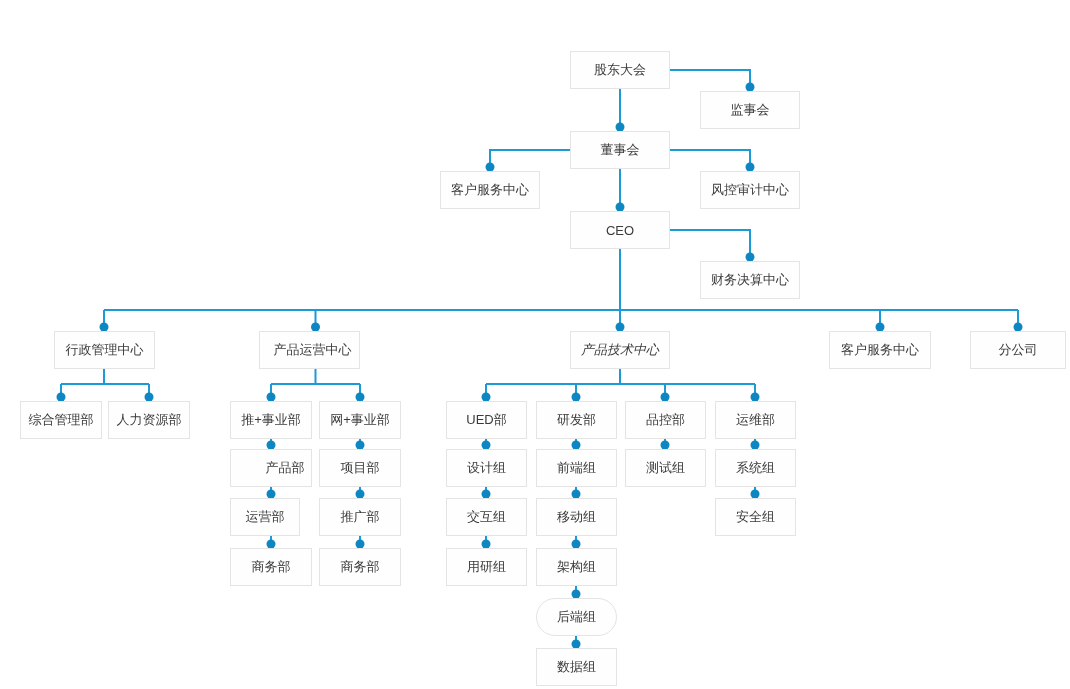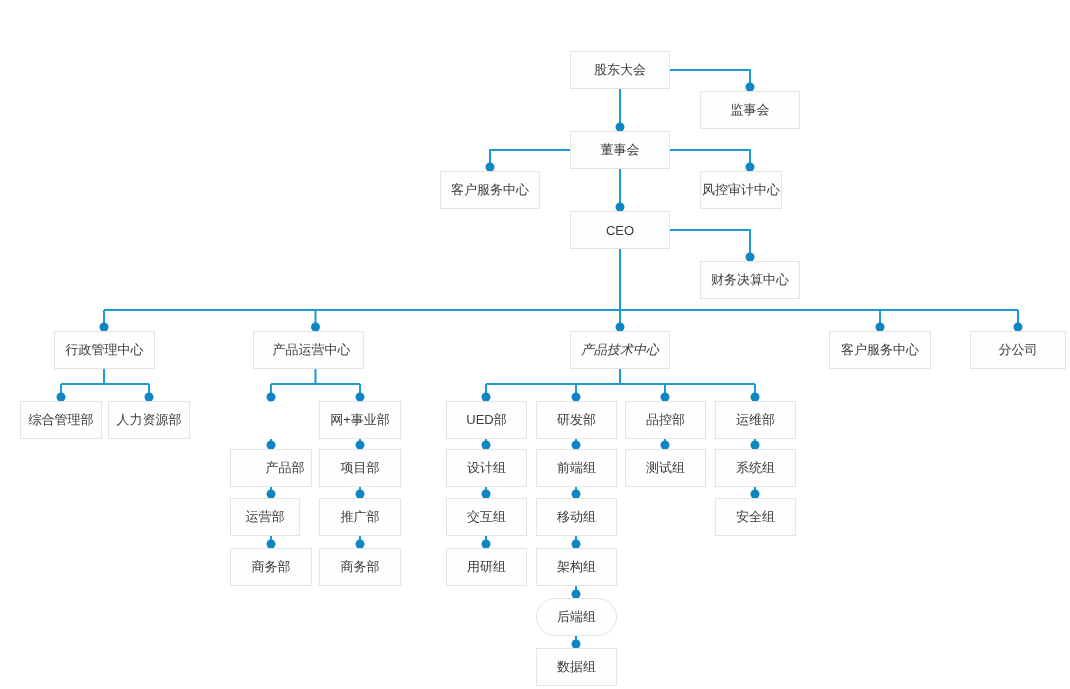--- a/index.html
+++ b/index.html
@@ -115,32 +115,33 @@
         <circle cx="576" cy="544" r="4.5"></circle>
       <circle cx="576" cy="594" r="4.5"></circle>
         <circle cx="576" cy="644" r="4.5"></circle>
     </g>
   </svg>
 
   <div class="node" style="left:570px; top:51px;  width:100px;">股东大会</div>
   <div class="node" style="left:700px; top:91px;  width:100px;">监事会</div>
   <div class="node" style="left:570px; top:131px; width:100px;">董事会</div>
   <div class="node" style="left:440px; top:171px; width:100px;">客户服务中心</div>
-  <div class="node" style="left:700px; top:171px; width:82px;">风控审计中心</div>
+  <div class="node" style="left:700px; top:171px; width:100px;">风控审计中心</div>
   <div class="node" style="left:570px; top:211px; width:100px;">CEO</div>
   <div class="node" style="left:700px; top:261px; width:100px;">财务决算中心</div>
 
   <div class="node" style="left:54px;  top:331px; width:101px;">行政管理中心</div>
-  <div class="node" style="left:253px; top:331px; width:111px;padding-left:6px;">产品运营中心</div>
+  <div class="node" style="left:259px; top:331px; width:101px;padding-left:6px;">产品运营中心</div>
   <div class="node" style="left:570px; top:331px; width:100px;font-style:italic;">产品技术中心</div>
   <div class="node" style="left:829px; top:331px; width:102px;">客户服务中心</div>
   <div class="node" style="left:970px; top:331px; width:96px;">分公司</div>
 
   <div class="node" style="left:20px;  top:401px; width:82px;">综合管理部</div>
   <div class="node" style="left:108px; top:401px; width:82px;">人力资源部</div>
+  <div class="node" style="left:230px; top:401px; width:82px;">推+事业部</div>
   <div class="node" style="left:319px; top:401px; width:82px;">网+事业部</div>
   <div class="node" style="left:446px; top:401px; width:81px;">UED部</div>
   <div class="node" style="left:536px; top:401px; width:81px;">研发部</div>
   <div class="node" style="left:625px; top:401px; width:81px;">品控部</div>
   <div class="node" style="left:715px; top:401px; width:81px;">运维部</div>
 
   <div class="node" style="left:230px; top:449px; width:82px;padding-left:28px;">产品部</div>
   <div class="node" style="left:319px; top:449px; width:82px;">项目部</div>
   <div class="node" style="left:446px; top:449px; width:81px;">设计组</div>
   <div class="node" style="left:536px; top:449px; width:81px;">前端组</div>

